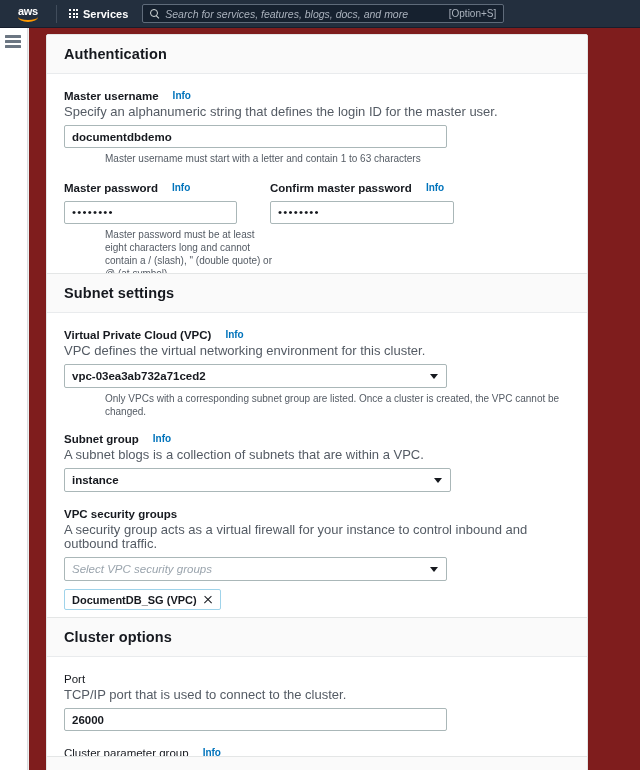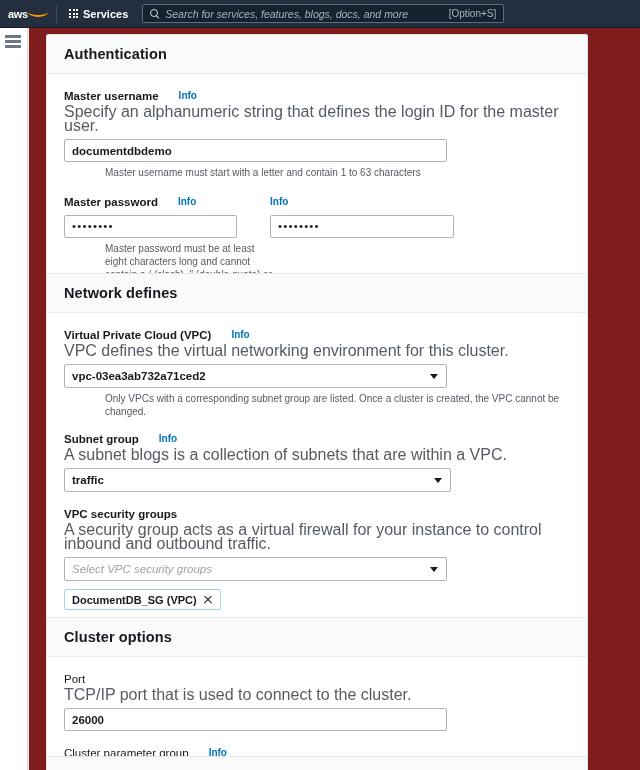--- a/index.html
+++ b/index.html
@@ -15,21 +15,21 @@
   
   #topnav {
     position: absolute; top: 0; left: 0;
     width: 640px; height: 28px;
     background: #232f3e;
     display: flex; align-items: center;
     border-bottom: 1px solid #161e2d;
   }
   .aws-logo {
     width: 40px; margin-left: 8px;
-    display: flex; 
+    display: flex; flex-direction: column;
     align-items: center; justify-content: center;
     cursor: pointer;
   }
   .aws-logo .wordmark {
     color: #ffffff; font-size: 11px; font-weight: bold;
     letter-spacing: -0.3px; line-height: 10px;
   }
   .aws-logo .smile {
     width: 20px; height: 5px; margin-top: 1px;
     border-bottom: 2px solid #ff9900;
@@ -121,29 +121,29 @@
   }
   .panel-title {
     font-size: 14.5px; font-weight: bold; color: #16191f;
     letter-spacing: 0.1px;
   }
   .panel-body { padding: 15px 17px 16px 17px; }
 
   .field { margin-bottom: 0; }
   .field-label {
     font-size: 11.5px; color: #16191f; font-weight: bold;
-    display: flex; align-items: flex-end; gap: 20px;
+    display: flex; align-items: flex-end; gap: 14px;
     line-height: 14px;
   }
   .field-label.normal { font-weight: normal; color: #16191f; }
   .info-link {
     font-size: 10px; color: #0073bb; font-weight: bold; cursor: pointer;
   }
   .field-desc {
-    font-size: 16px; color: #545b64; line-height: 14px; margin-top: 2px;
+    font-size: 13px; color: #545b64; line-height: 14px; margin-top: 2px;
   }
   .field-hint {
     font-size: 10px; color: #545b64; line-height: 13px; margin-top: 4px; margin-left: 41px;
   }
 
   input.txt, .fakeinput {
     display: block;
     height: 23px;
     border: 1px solid #aab7b8;
     border-radius: 2px;
@@ -267,32 +267,33 @@
         <div class="col">
           <div class="field-label">
             <span>Master password</span>
             <span class="info-link">Info</span>
           </div>
           <div class="fakeinput pwd-dots" style="width:173px; line-height:21px;">••••••••</div>
           <div class="field-hint" style="width:173px;">Master password must be at least eight characters long and cannot contain a / (slash), " (double quote) or @ (at symbol).</div>
         </div>
         <div class="col">
           <div class="field-label">
+            <span>Confirm master password</span>
             <span class="info-link">Info</span>
           </div>
           <div class="fakeinput pwd-dots" style="width:184px; line-height:21px;">••••••••</div>
         </div>
       </div>
 
     </div>
   </div>
 
   <div class="panel" style="top:245px;">
     <div class="panel-head">
-      <span class="panel-title">Network defines</span>
+      <span class="panel-title">Subnet settings</span>
     </div>
     <div class="panel-body">
 
       <div class="field">
         <div class="field-label">
           <span>Virtual Private Cloud (VPC)</span>
           <span class="info-link">Info</span>
         </div>
         <div class="field-desc">VPC defines the virtual networking environment for this cluster.</div>
         <div class="sel" style="width:383px;">
@@ -302,21 +303,21 @@
         <div class="field-hint">Only VPCs with a corresponding subnet group are listed. Once a cluster is created, the VPC cannot be changed.</div>
       </div>
 
       <div class="field" style="margin-top:14px;">
         <div class="field-label">
           <span>Subnet group</span>
           <span class="info-link">Info</span>
         </div>
         <div class="field-desc">A subnet blogs is a collection of subnets that are within a VPC.</div>
         <div class="sel" style="width:387px;">
-          <span class="val">traffic</span>
+          <span class="val">instance</span>
           <span class="caret"></span>
         </div>
       </div>
 
       <div class="field" style="margin-top:15px;">
         <div class="field-label">
           <span>VPC security groups</span>
         </div>
         <div class="field-desc">A security group acts as a virtual firewall for your instance to control inbound and outbound traffic.</div>
         <div class="sel" style="width:383px;">

